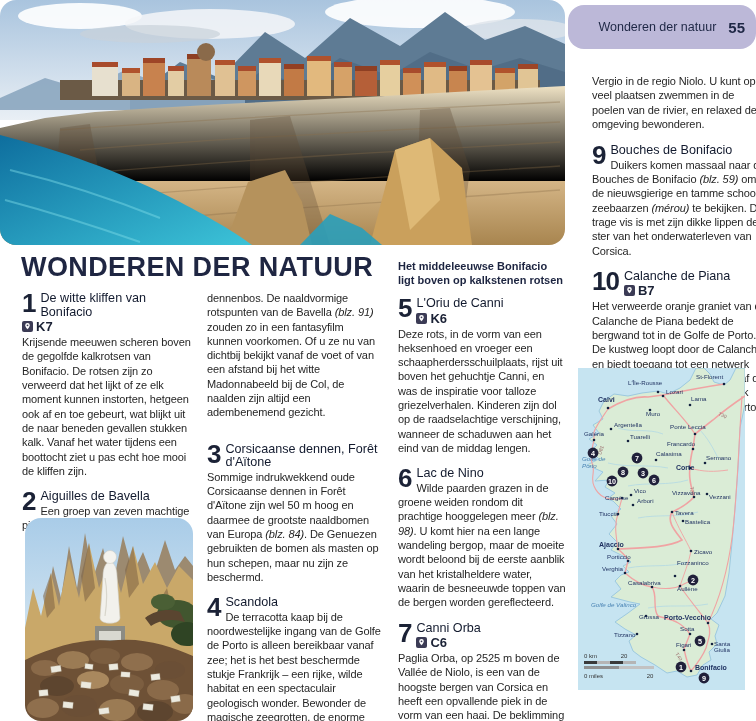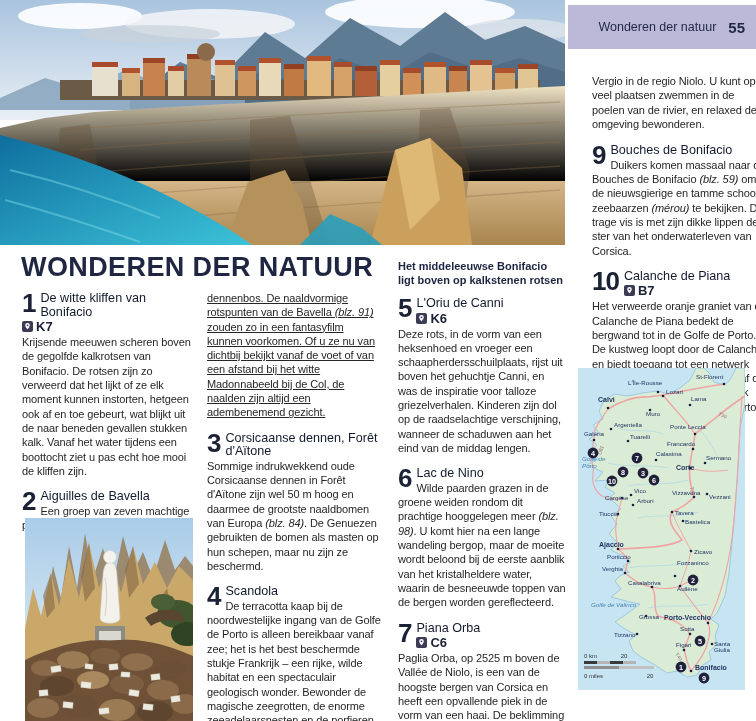--- a/index.html
+++ b/index.html
@@ -1,20 +1,20 @@
 <!DOCTYPE html>
 <html><head>
 <meta charset="utf-8">
 <style>
   html,body{margin:0;padding:0;}
   body{
     width:756px;height:721px;position:relative;background:#ffffff;
     font-family:"Liberation Sans",sans-serif;overflow:hidden;color:#232323;
   }
-  .abs{position:absolute;}
+  .abs{position:absolute;border-radius:16px;}
 
   
   .header-bar{
     left:568px;top:5px;width:188px;height:44px;background:#bcb8d8;
     display:flex;align-items:center;justify-content:flex-end;
     padding-right:11px;box-sizing:border-box;gap:12px;
   }
   .header-title{font-size:12.5px;color:#1e2745;}
   .header-page{font-size:15px;font-weight:bold;color:#1e2745;}
 
@@ -178,21 +178,21 @@
     <div class="body-text">Krijsende meeuwen scheren boven de gegolfde kalkrotsen van Bonifacio. De rotsen zijn zo verweerd dat het lijkt of ze elk moment kunnen instorten, hetgeen ook af en toe gebeurt, wat blijkt uit de naar beneden gevallen stukken kalk. Vanaf het water tijdens een boottocht ziet u pas echt hoe mooi de kliffen zijn.</div>
   </div>
   <div class="item">
     <span class="item-num">2</span>
     <div class="item-title">Aiguilles de Bavella</div>
     <div class="body-text">Een groep van zeven machtige pieken loopt uit tot een tapijt van</div>
   </div>
 </div>
 
 <div class="col col2">
-  <div class="body-text" style="margin-bottom:11px;text-decoration:underline;">dennenbos. De naaldvormige rotspunten van de Bavella <em>(blz. 91)</em> zouden zo in een fantasyfilm kunnen voorkomen. Of u ze nu van dichtbij bekijkt vanaf de voet of van een afstand bij het witte Madonnabeeld bij de Col, de naalden zijn altijd een adembenemend gezicht.</div>
+  <div class="body-text" style="margin-bottom:22px;">dennenbos. De naaldvormige rotspunten van de Bavella <em>(blz. 91)</em> zouden zo in een fantasyfilm kunnen voorkomen. Of u ze nu van dichtbij bekijkt vanaf de voet of van een afstand bij het witte Madonnabeeld bij de Col, de naalden zijn altijd een adembenemend gezicht.</div>
   <div class="item">
     <span class="item-num">3</span>
     <div class="item-title">Corsicaanse dennen, Forêt d'Aïtone</div>
     <div class="body-text">Sommige indrukwekkend oude Corsicaanse dennen in Forêt d'Aïtone zijn wel 50 m hoog en daarmee de grootste naaldbomen van Europa <em>(blz. 84)</em>. De Genuezen gebruikten de bomen als masten op hun schepen, maar nu zijn ze beschermd.</div>
   </div>
   <div class="item">
     <span class="item-num">4</span>
     <div class="item-title">Scandola</div>
     <div class="body-text">De terracotta kaap bij de noordwestelijke ingang van de Golfe de Porto is alleen bereikbaar vanaf zee; het is het best beschermde stukje Frankrijk – een rijke, wilde habitat en een spectaculair geologisch wonder. Bewonder de magische zeegrotten, de enorme zeeadelaarsnesten en de porfieren rotsformaties rondom de grotten tijdens een boottocht vanuit de haven van Porto.</div>
   </div>
@@ -216,21 +216,21 @@
     </div>
     <div class="body-text">Deze rots, in de vorm van een heksenhoed en vroeger een schaapherdersschuilplaats, rijst uit boven het gehuchtje Canni, en was de inspiratie voor talloze griezelverhalen. Kinderen zijn dol op de raadselachtige verschijning, wanneer de schaduwen aan het eind van de middag lengen.</div>
   </div>
   <div class="item">
     <span class="item-num">6</span>
     <div class="item-title">Lac de Nino</div>
     <div class="body-text">Wilde paarden grazen in de groene weiden rondom dit prachtige hooggelegen meer <em>(blz. 98)</em>. U komt hier na een lange wandeling bergop, maar de moeite wordt beloond bij de eerste aanblik van het kristalheldere water, waarin de besneeuwde toppen van de bergen worden gereflecteerd.</div>
   </div>
   <div class="item">
     <span class="item-num">7</span>
-    <div class="item-title">Piana Orba</div>
+    <div class="item-title">Canni Orba</div>
     <div class="gridref">
       <span class="pin">
         <svg width="11" height="11" viewBox="0 0 11 11">
             <rect width="11" height="11" rx="2" fill="#3b3b55"></rect>
             <path d="M5.5,2 a2.3,2.3 0 0 1 2.3,2.3 c0,1.7 -2.3,4 -2.3,4 s-2.3,-2.3 -2.3,-4 a2.3,2.3 0 0 1 2.3,-2.3 Z" fill="#ffffff"></path>
             <circle cx="5.5" cy="4.3" r="0.9" fill="#3b3b55"></circle>
           </svg>
       </span>
       <b class="gr">C6</b>
     </div>

